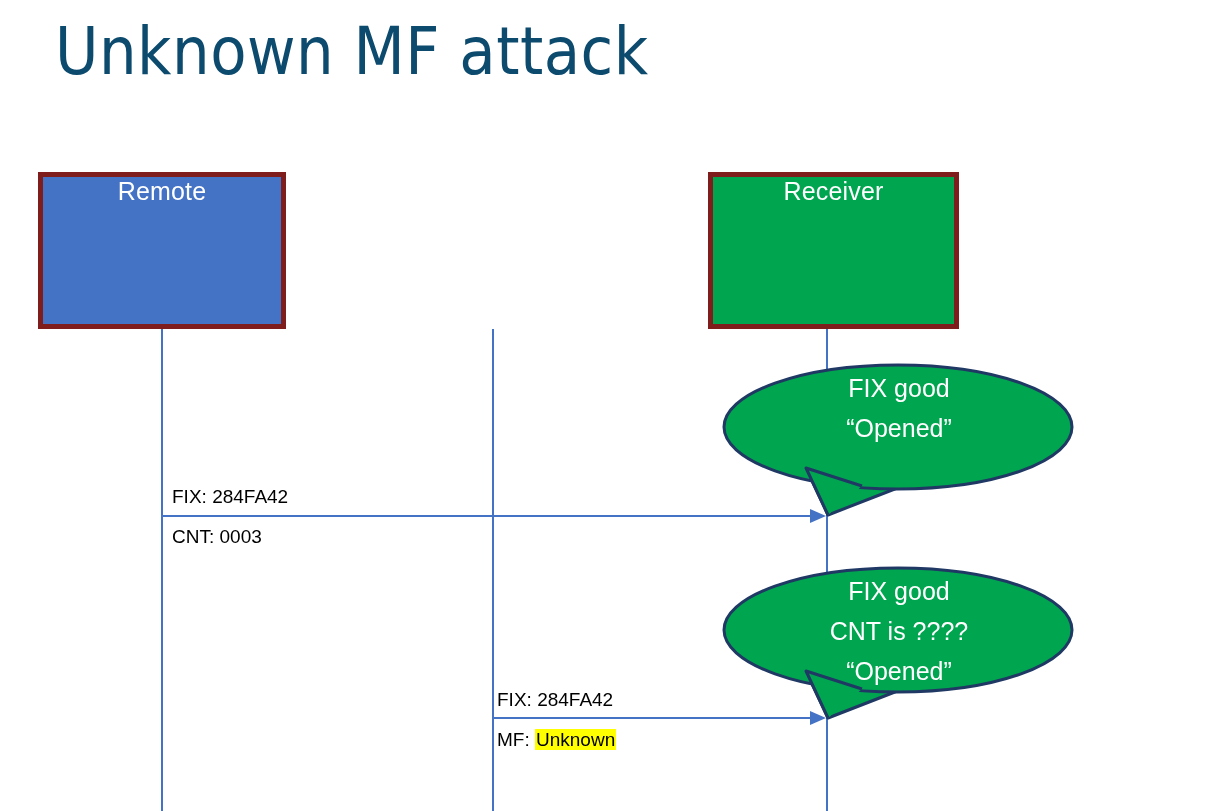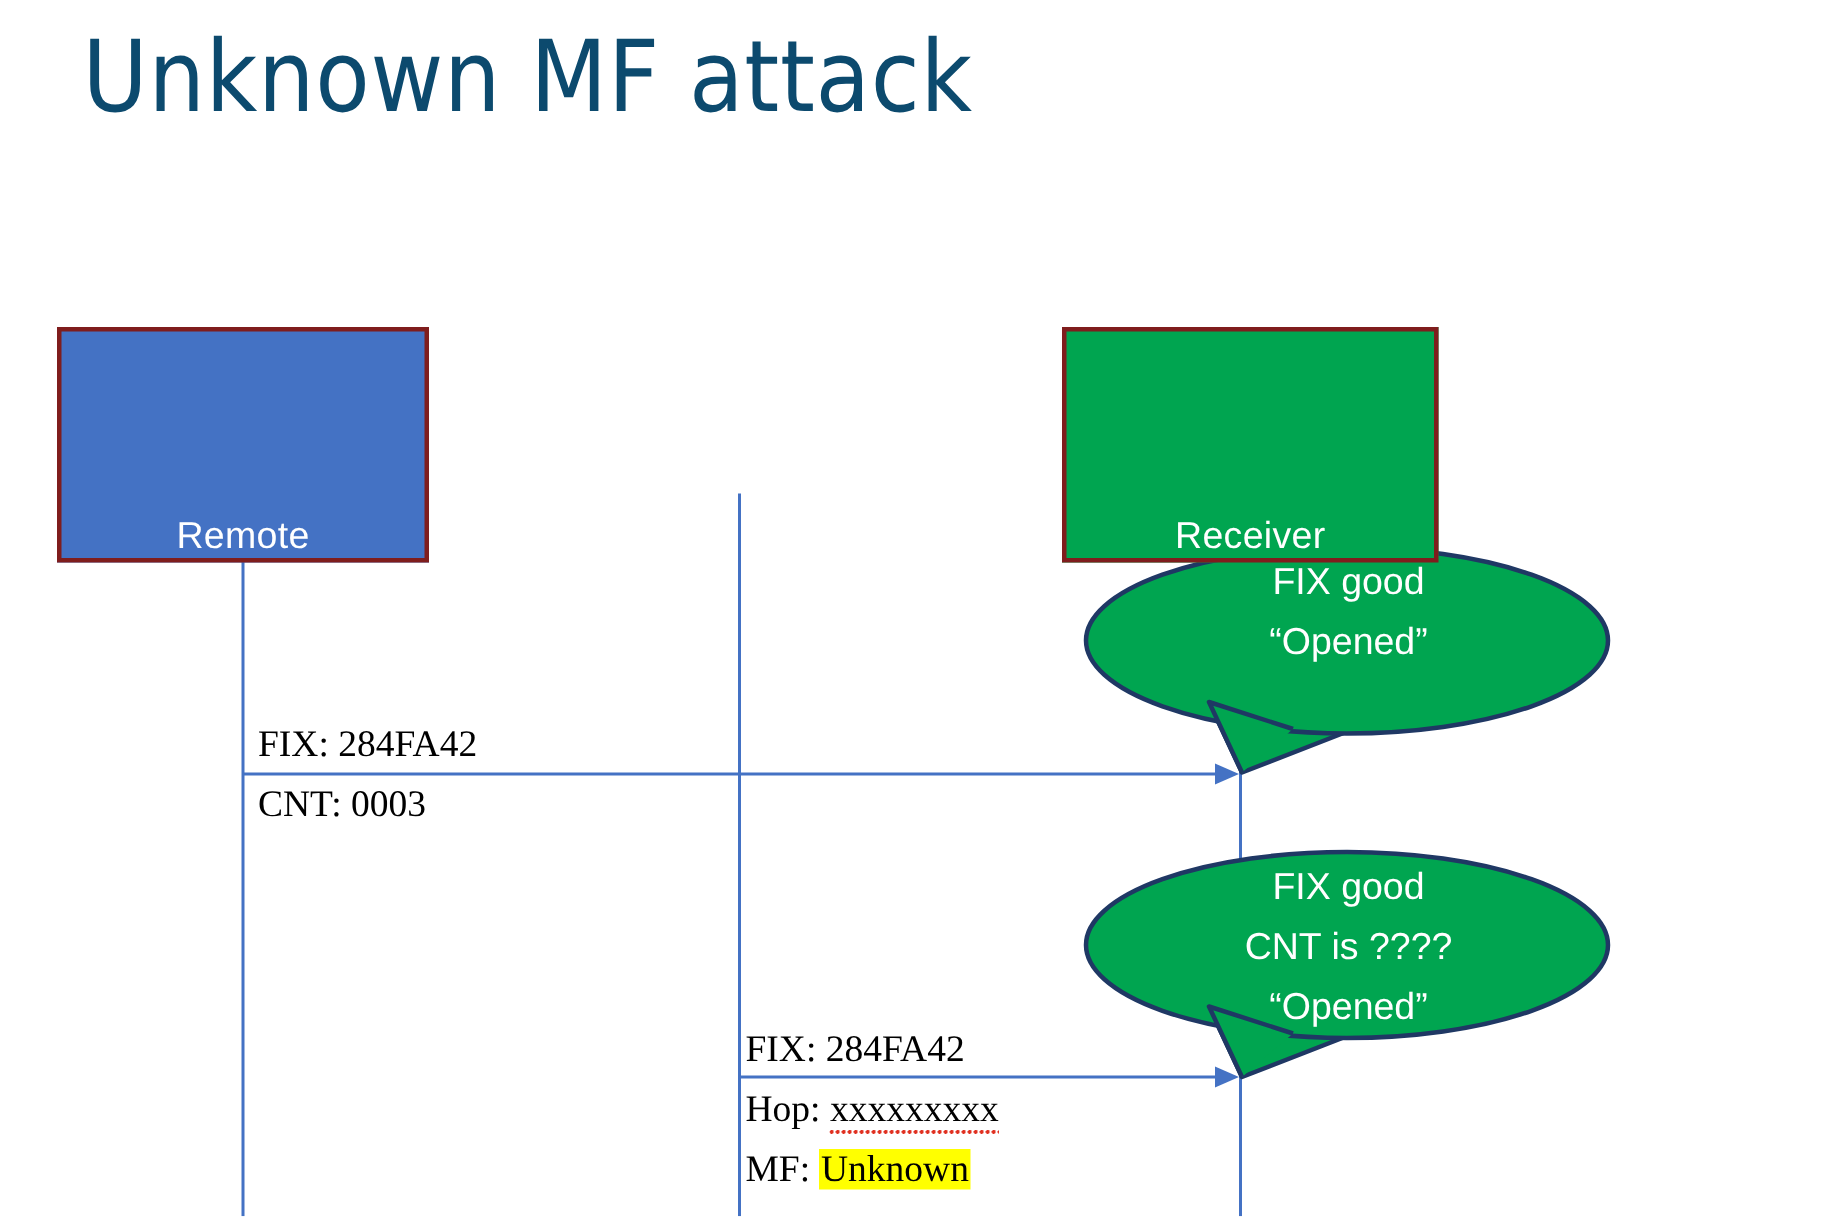--- a/index.html
+++ b/index.html
@@ -41,25 +41,24 @@
     left: 0;
     top: 0;
     width: 1216px;
     height: 811px;
   }
 
   
   .actor-box {
     position: absolute;
     box-sizing: border-box;
-    border: 3px solid #7f1d1d;
+    border: 5px solid #7f1d1d;
     display: flex;
-    align-items: flex-end;
+    align-items: flex-start;
     justify-content: center;
-    margin-top: 46px;
   }
   .actor-label {
     color: #ffffff;
     font-size: 25px;
     font-weight: 400;
     font-family: "Liberation Sans", sans-serif;
     letter-spacing: 0.2px;
   }
   #actor-remote  { left: 38px;  top: 172px; width: 248px; height: 157px; background: #4472C4; }
   #actor-flipper { left: 374px; top: 172px; width: 240px; height: 157px; background: #ED7D31; }
@@ -75,22 +74,22 @@
     font-family: "Liberation Sans", sans-serif;
     pointer-events: none;
     white-space: nowrap;
   }
   #bubble1-text { left: 725px; top: 368px; width: 348px; }
   #bubble2-text { left: 725px; top: 571px; width: 348px; }
 
   
   .msg-label {
     position: absolute;
-    font-family: Liberation Serif, serif;
-    font-size: 25px;
+    font-family: Liberation Sans, sans-serif;
+    font-size: 19px;
     line-height: 40px;
     color: #000000;
     white-space: nowrap;
   }
   #msg1-label { left: 172px; top: 477px; }
   #msg2-label { left: 497px; top: 680px; }
 
   .hl {
     background: #FFFF00;
     padding: 0 1px;
@@ -166,20 +165,17 @@
     <div>
       <span>CNT: </span><span>0003</span>
     </div>
   </div>
 
   <div class="msg-label" id="msg2-label">
     <div>
       <span>FIX: </span><span>284FA42</span>
     </div>
     <div>
-      <span>Hop: </span><span class="spell">xxxxxxxxx</span>
-    </div>
-    <div>
       <span>MF: </span><span class="hl">Unknown</span>
     </div>
   </div>
 
 </div>
 
 </body></html>

